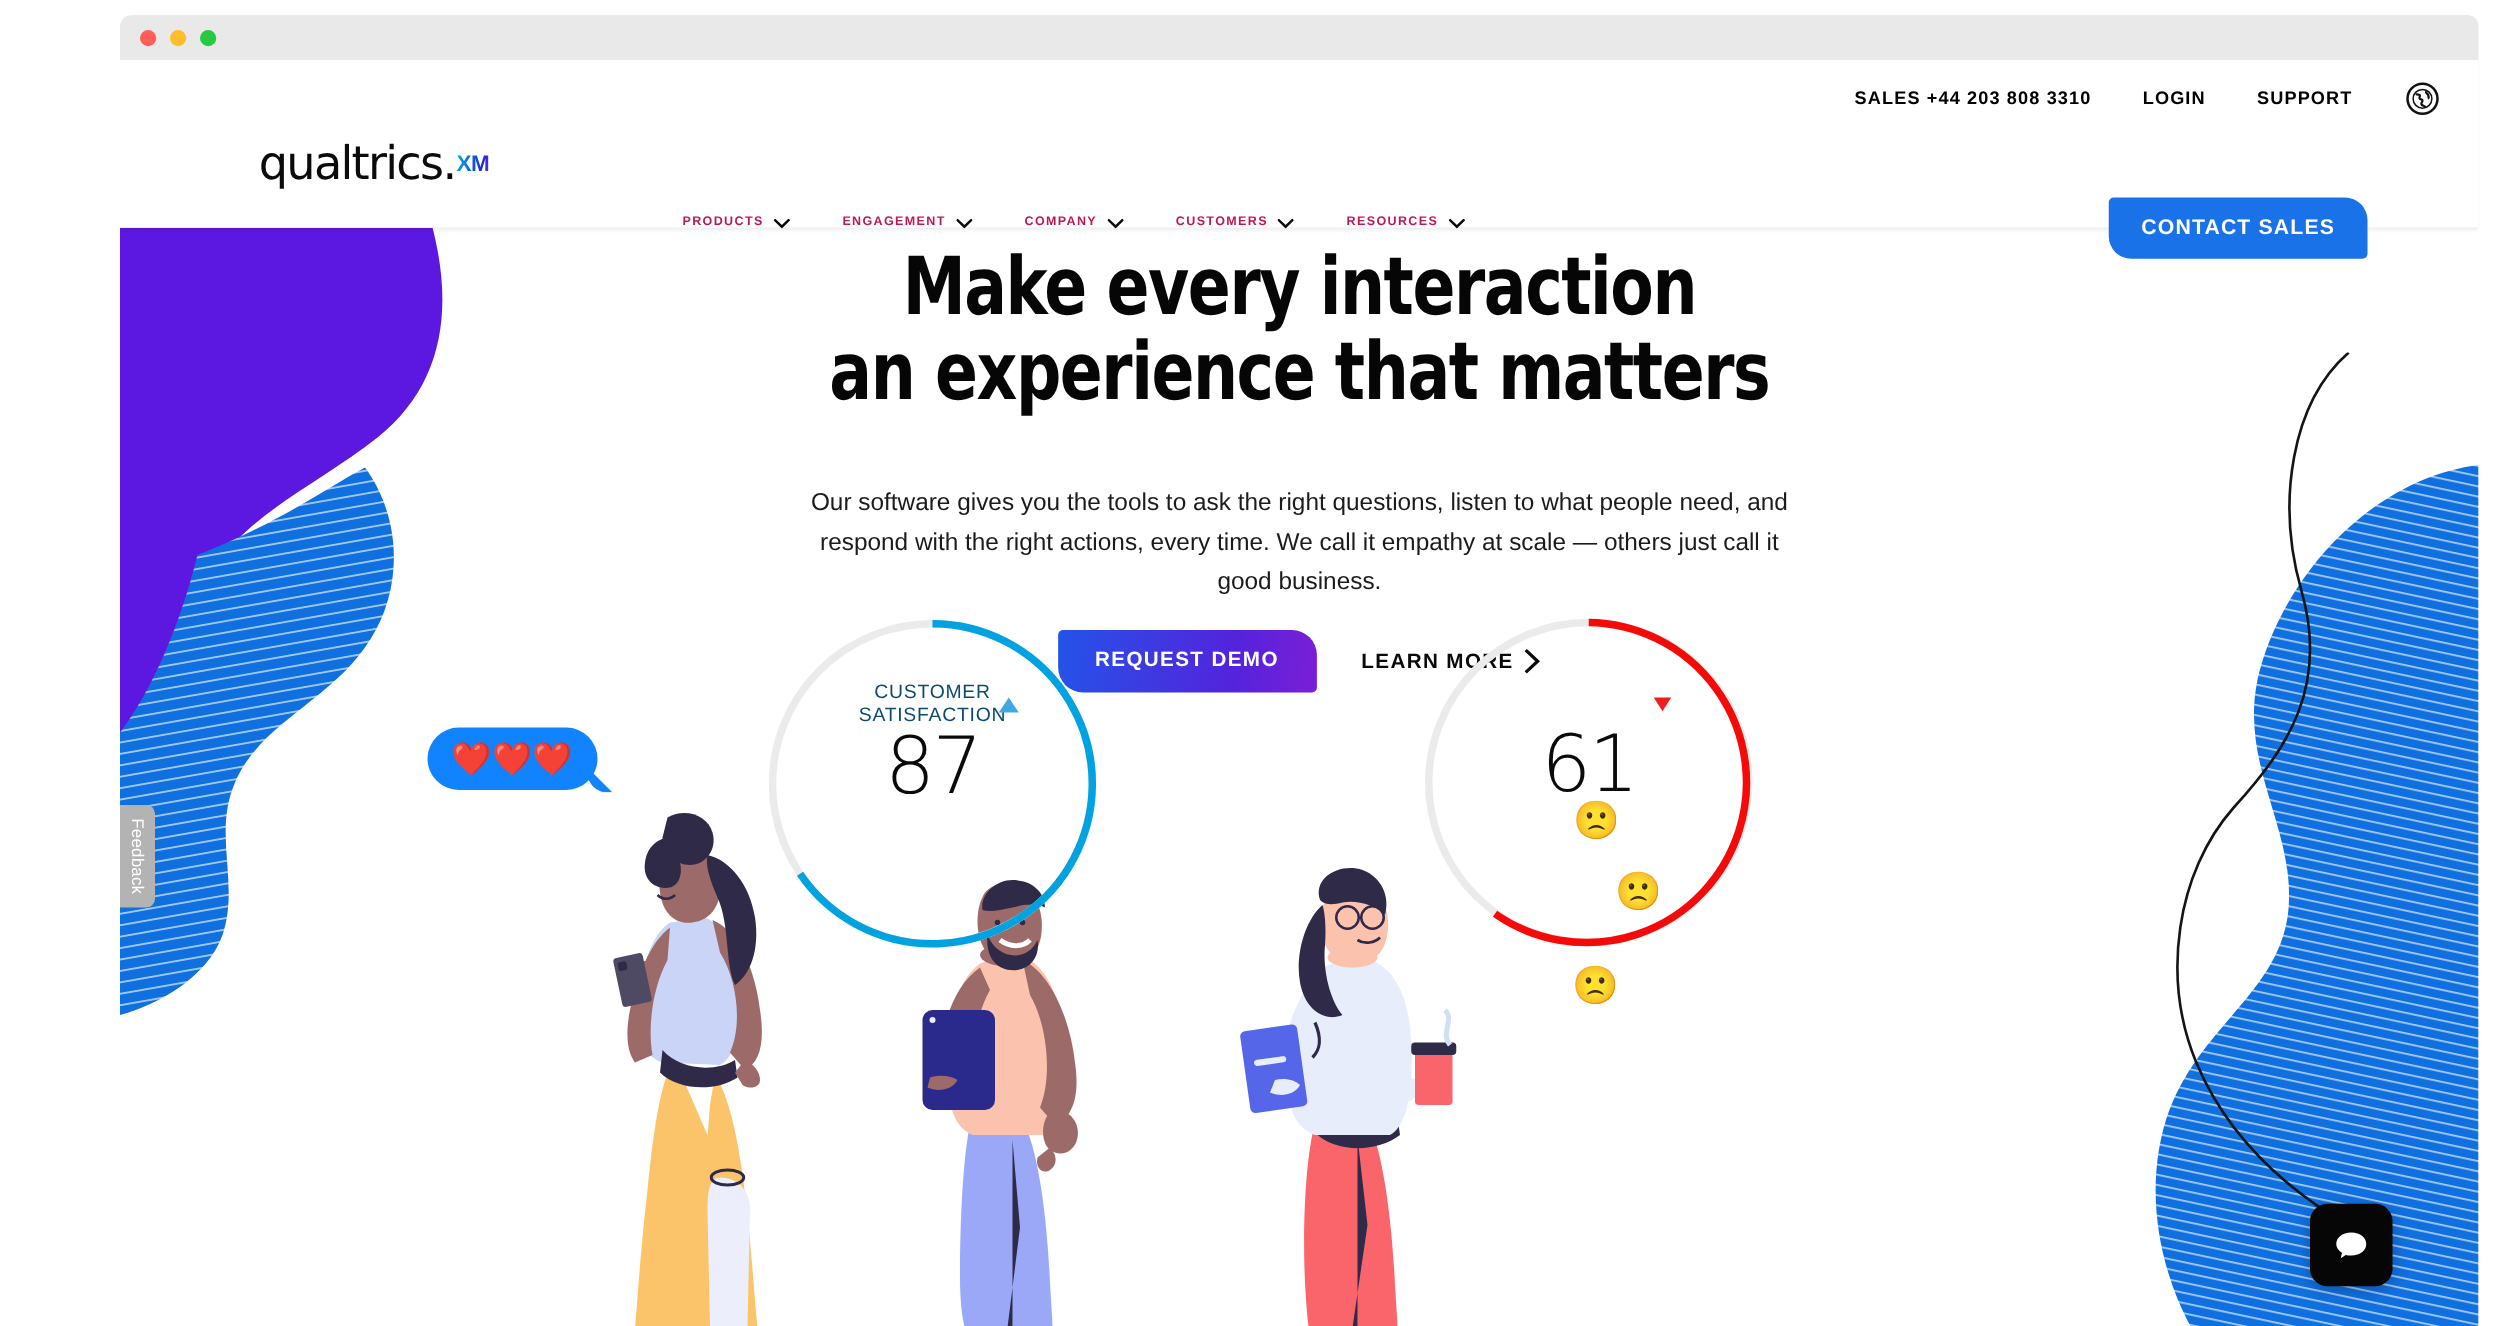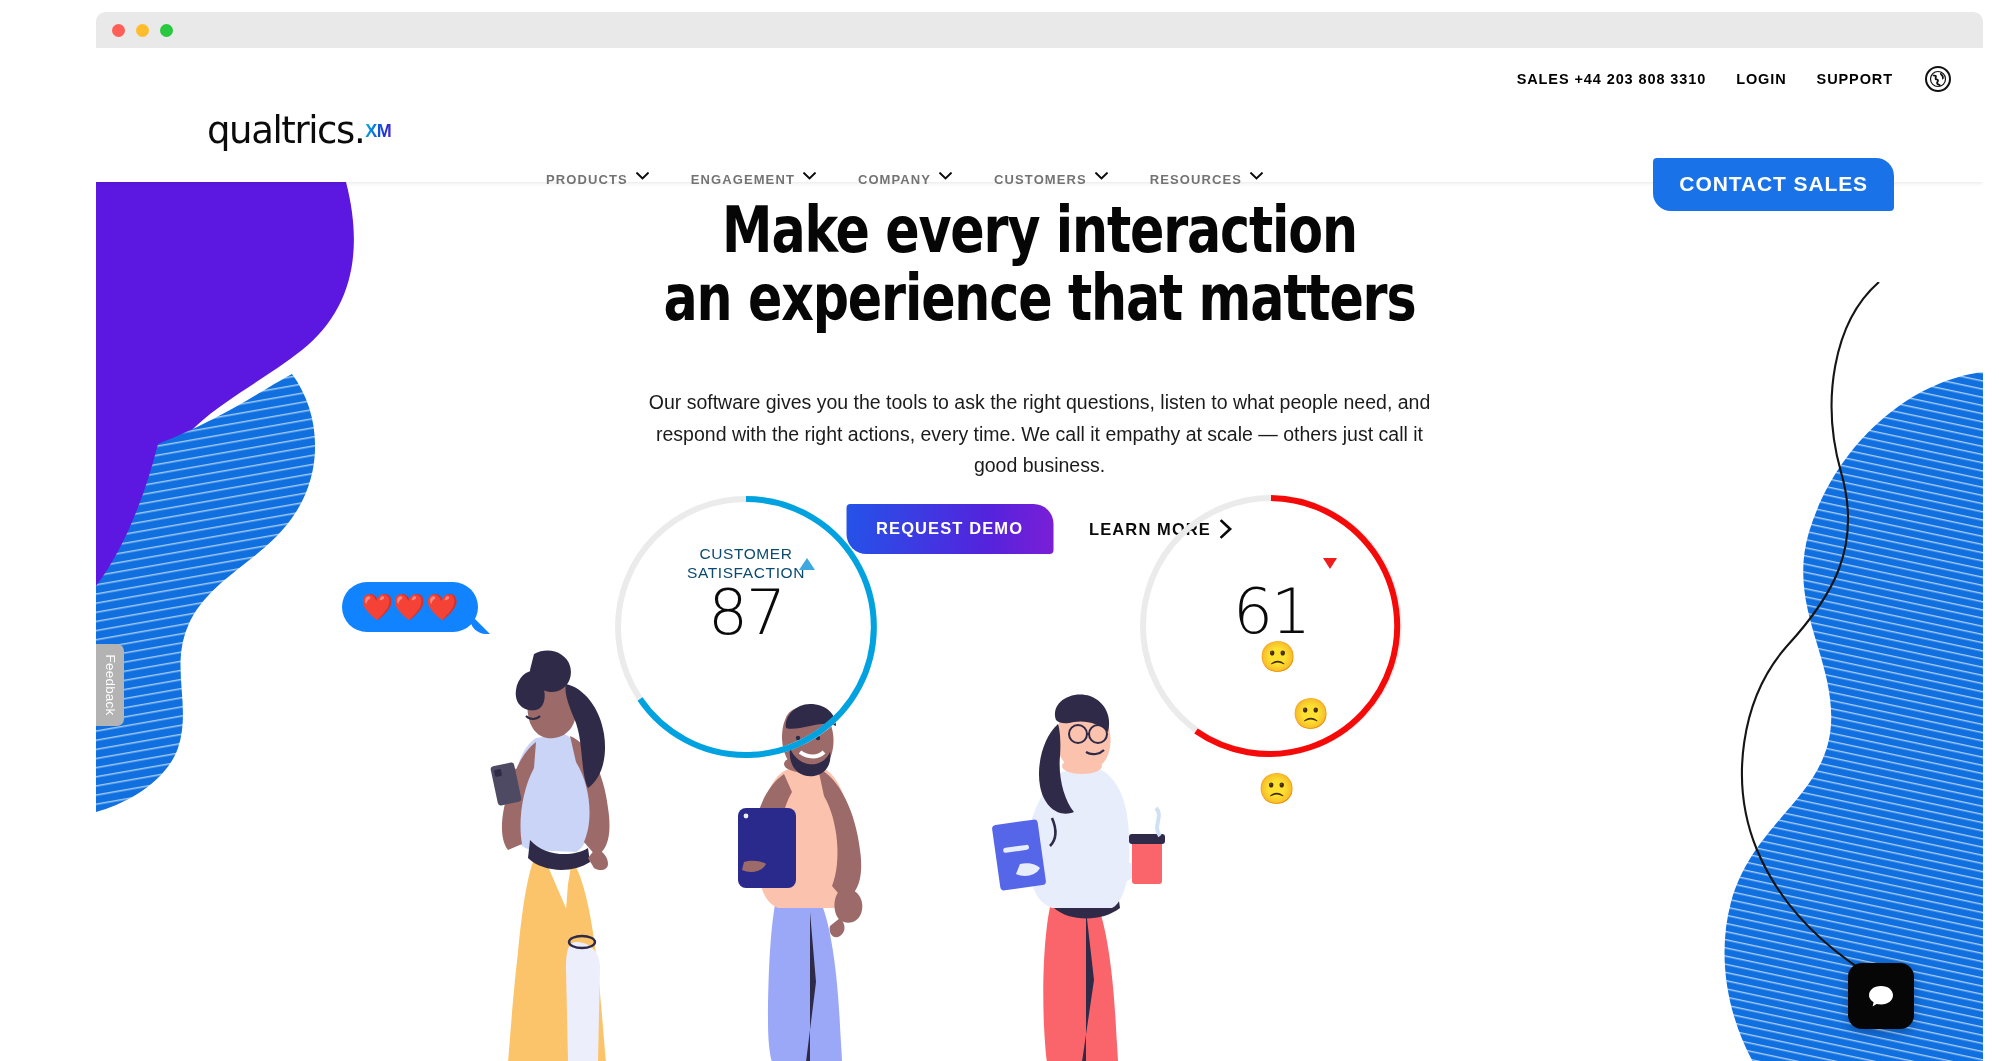--- a/index.html
+++ b/index.html
@@ -53,21 +53,21 @@
   .topbar {
     position: absolute; left: 0; top: 0;
     width: 100%; height: 134px;
     background: #ffffff;
     z-index: 40;
     box-shadow: 0 1px 4px rgba(0,0,0,0.10);
   }
   .utility-row {
     position: absolute;
     right: 32px; top: 18px;
-    display: flex; align-items: center; gap: 30px;
+    display: flex; align-items: center; gap: 41px;
   }
   .utility-link {
     font-size: 14.5px;
     font-weight: bold;
     letter-spacing: 0.9px;
     color: #000000;
     text-decoration: none;
     white-space: nowrap;
   }
   .globe-icon {
@@ -103,41 +103,41 @@
     background-clip: text;
     color: transparent;
   }
 
   .mainnav {
     position: absolute;
     left: 450px; top: 124px;
     display: flex; align-items: center; gap: 42px;
   }
   .nav-item {
-    display: flex; align-items: flex-start; gap: 8px;
-    font-size: 13px;
+    display: flex; align-items: flex-end; gap: 8px;
+    font-size: 10px;
     font-weight: bold;
     letter-spacing: 1.1px;
-    color: #737373;
+    color: #be185d;
     cursor: pointer;
     white-space: nowrap;
   }
   .chev {
     width: 13px; height: 8px;
     display: inline-block;
   }
 
   .contact-sales {
     position: absolute;
     right: 89px; top: 110px;
     background: #1a72e8;
     color: #ffffff;
     border: none;
     font-family: "Liberation Sans", sans-serif;
-    font-size: 21px;
+    font-size: 17px;
     font-weight: bold;
     letter-spacing: 0.9px;
     padding: 14px 26px 15px 26px;
     border-radius: 4px 18px 4px 18px;
     cursor: pointer;
   }
 
   
   .hero {
     position: absolute;

